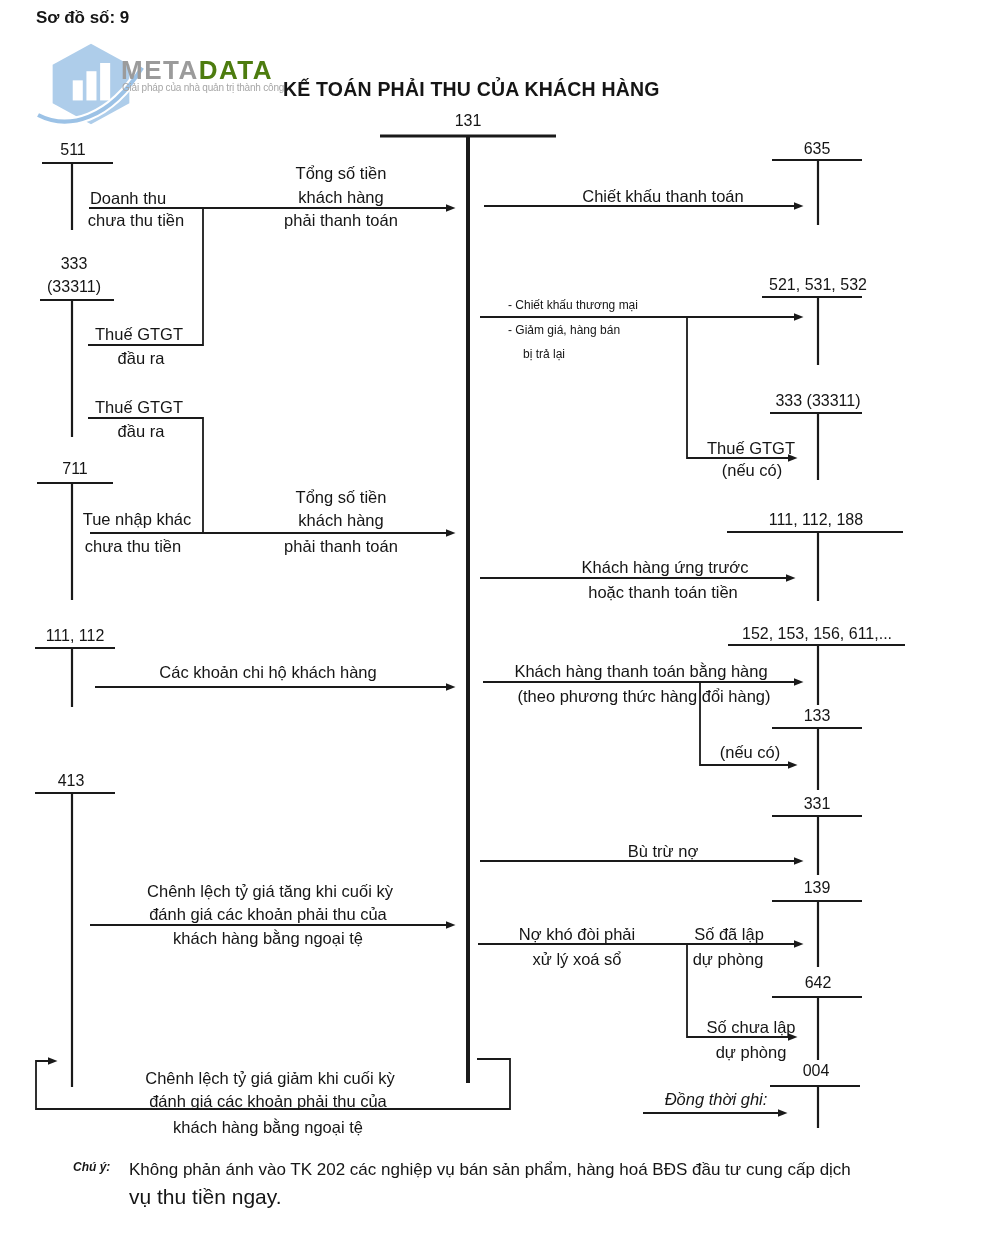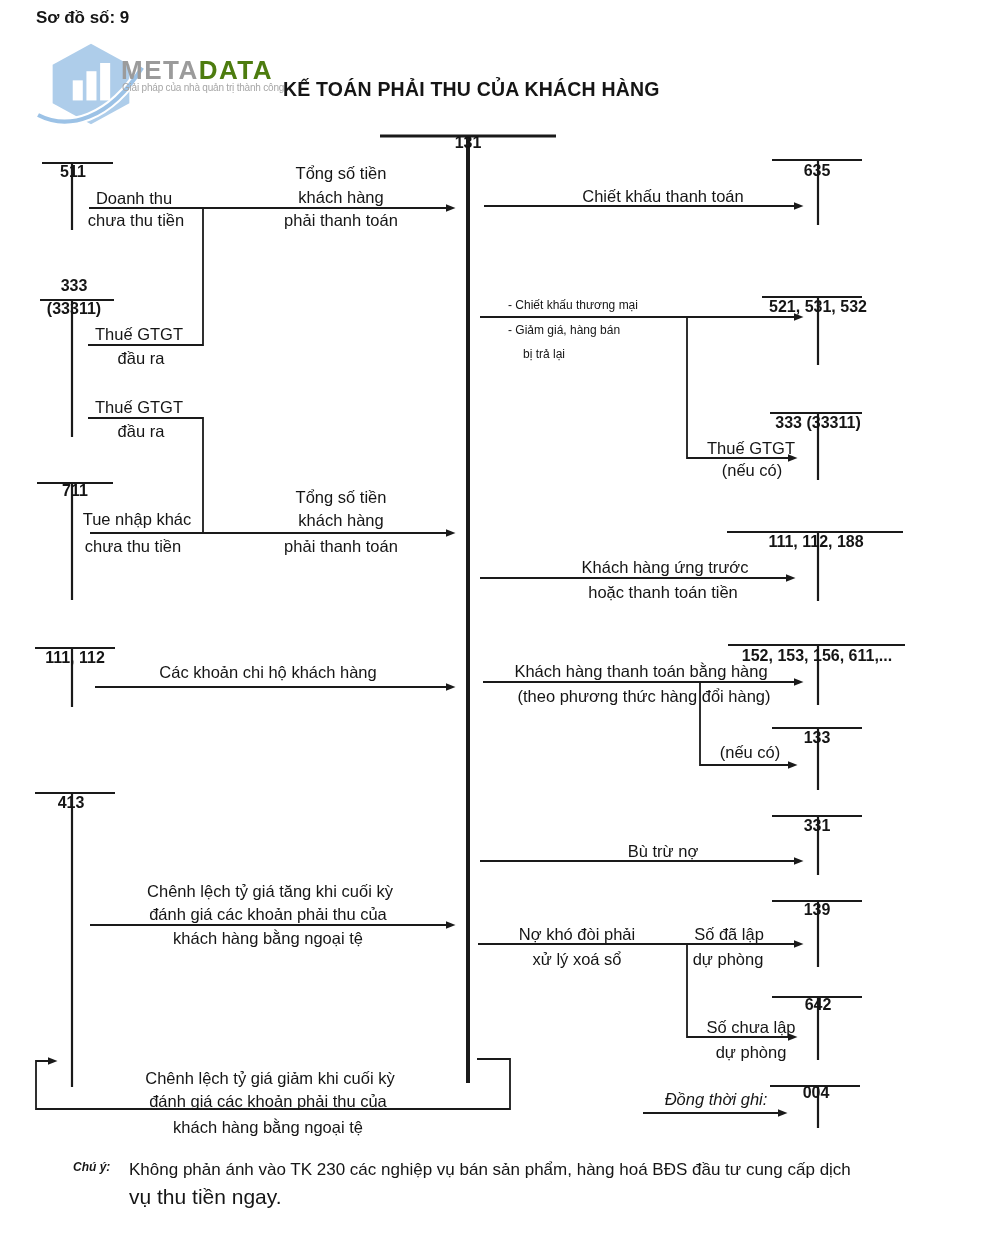--- a/index.html
+++ b/index.html
@@ -10,21 +10,21 @@
   }
   .lines{position:absolute;left:0;top:0;}
   .scheme-no{position:absolute;left:36px;top:8px;font-size:17px;font-weight:bold;white-space:nowrap;}
   .title{position:absolute;left:283px;top:78px;margin:0;font-size:19.5px;font-weight:bold;white-space:nowrap;letter-spacing:.2px;}
   .logo{position:absolute;left:0;top:0;}
   .logo-icon{position:absolute;left:36px;top:42px;}
   .brand{position:absolute;left:121px;top:55px;font-size:26px;font-weight:800;letter-spacing:1.5px;white-space:nowrap;}
   .brand .meta{color:#9b9b9b;}
   .brand .data{color:#4d7c0f;}
   .tagline{position:absolute;left:122px;top:82px;font-size:10px;letter-spacing:-.2px;color:#a6a6a6;white-space:nowrap;}
-  .acct{position:absolute;transform:translateX(-50%);font-size:16px;font-weight:bold;white-space:nowrap;margin-top:22px;}
+  .acct{position:absolute;transform:translateX(-50%);font-size:16px;font-weight:normal;white-space:nowrap;}
   .lbl{position:absolute;transform:translateX(-50%);font-size:16.5px;white-space:nowrap;}
   .lbl-l{position:absolute;font-size:12px;white-space:nowrap;}
   .ghi{font-weight:normal;font-style:italic;}
   .note-label{position:absolute;left:73px;top:1160px;font-size:12px;font-weight:bold;white-space:nowrap;font-style:italic;}
   .note-line1{position:absolute;left:129px;top:1160px;font-size:17px;white-space:nowrap;}
   .note-line2{position:absolute;left:129px;top:1185px;font-size:21px;white-space:nowrap;}
 </style>
 </head>
 <body>
 
@@ -111,21 +111,21 @@
   <div class="acct" style="left:818px;top:276px">521, 531, 532</div>
   <div class="acct" style="left:818px;top:392px">333 (33311)</div>
   <div class="acct" style="left:816px;top:511px">111, 112, 188</div>
   <div class="acct" style="left:817px;top:625px">152, 153, 156, 611,...</div>
   <div class="acct" style="left:817px;top:707px">133</div>
   <div class="acct" style="left:817px;top:795px">331</div>
   <div class="acct" style="left:817px;top:879px">139</div>
   <div class="acct" style="left:818px;top:974px">642</div>
   <div class="acct" style="left:816px;top:1062px">004</div>
 
-  <div class="lbl" style="left:134px;top:189px">Doanh thu</div>
+  <div class="lbl" style="left:128px;top:189px">Doanh thu</div>
   <div class="lbl" style="left:136px;top:211px">chưa thu tiền</div>
   <div class="lbl" style="left:341px;top:164px">Tổng số tiền</div>
   <div class="lbl" style="left:341px;top:188px">khách hàng</div>
   <div class="lbl" style="left:341px;top:211px">phải thanh toán</div>
   <div class="lbl" style="left:139px;top:325px">Thuế GTGT</div>
   <div class="lbl" style="left:141px;top:349px">đầu ra</div>
   <div class="lbl" style="left:139px;top:398px">Thuế GTGT</div>
   <div class="lbl" style="left:141px;top:422px">đầu ra</div>
   <div class="lbl" style="left:137px;top:510px">Tue nhập khác</div>
   <div class="lbl" style="left:133px;top:537px">chưa thu tiền</div>
@@ -154,16 +154,16 @@
   <div class="lbl" style="left:663px;top:842px">Bù trừ nợ</div>
   <div class="lbl" style="left:577px;top:925px">Nợ khó đòi phải</div>
   <div class="lbl" style="left:577px;top:950px">xử lý xoá sổ</div>
   <div class="lbl" style="left:729px;top:925px">Số đã lập</div>
   <div class="lbl" style="left:728px;top:950px">dự phòng</div>
   <div class="lbl" style="left:751px;top:1018px">Số chưa lập</div>
   <div class="lbl" style="left:751px;top:1043px">dự phòng</div>
   <div class="lbl ghi" style="left:716px;top:1090px">Đồng thời ghi:</div>
 
   <div class="note-label">Chú ý:</div>
-  <div class="note-line1">Không phản ánh vào TK 230 các nghiệp vụ bán sản phẩm, hàng hoá BĐS đầu tư cung cấp dịch</div>
+  <div class="note-line1">Không phản ánh vào TK 202 các nghiệp vụ bán sản phẩm, hàng hoá BĐS đầu tư cung cấp dịch</div>
   <div class="note-line2">vụ thu tiền ngay.</div>
 
 </div>
 
 </body></html>

